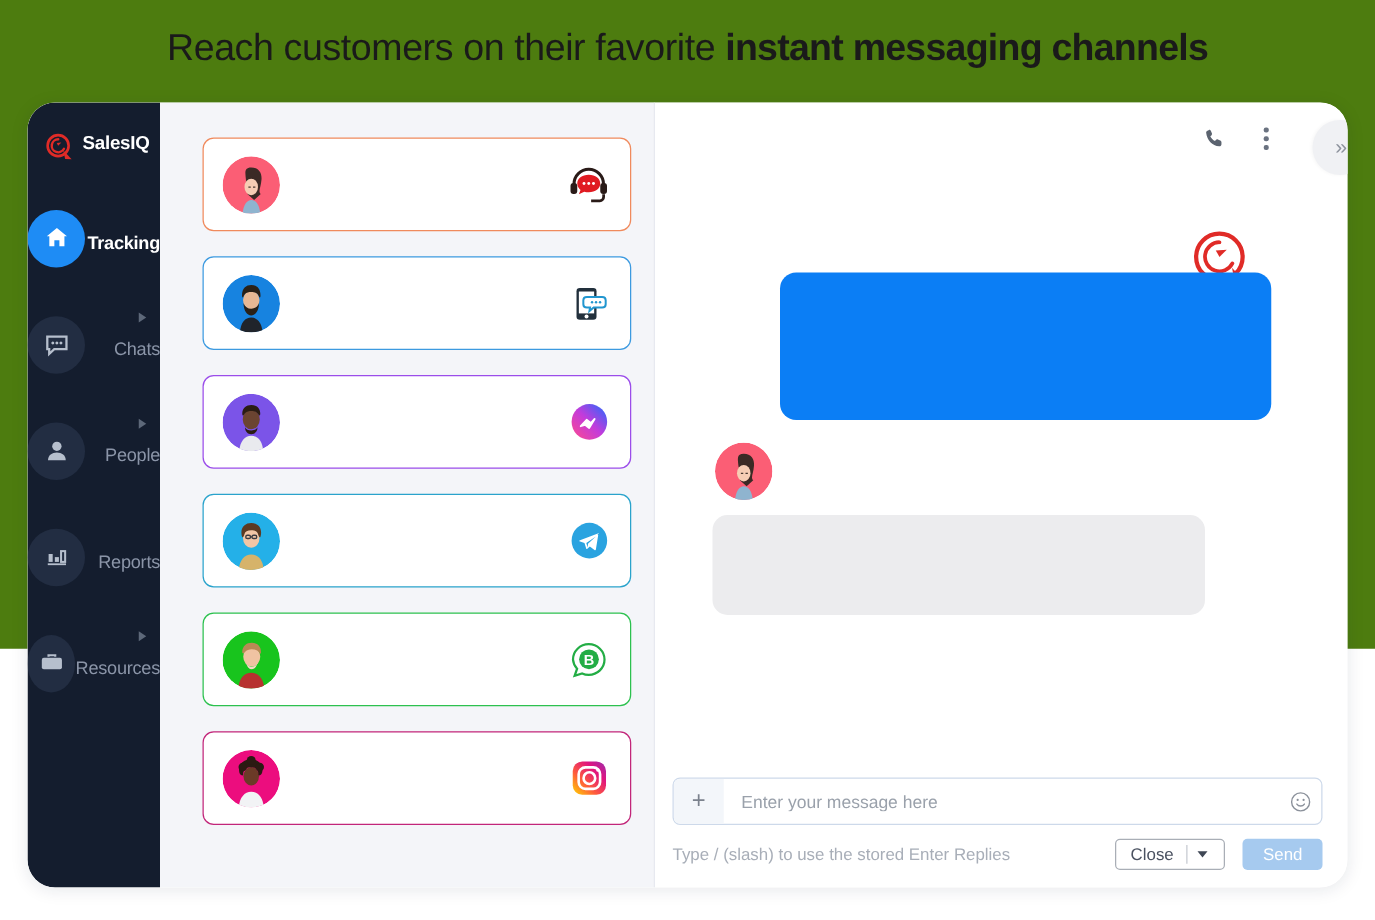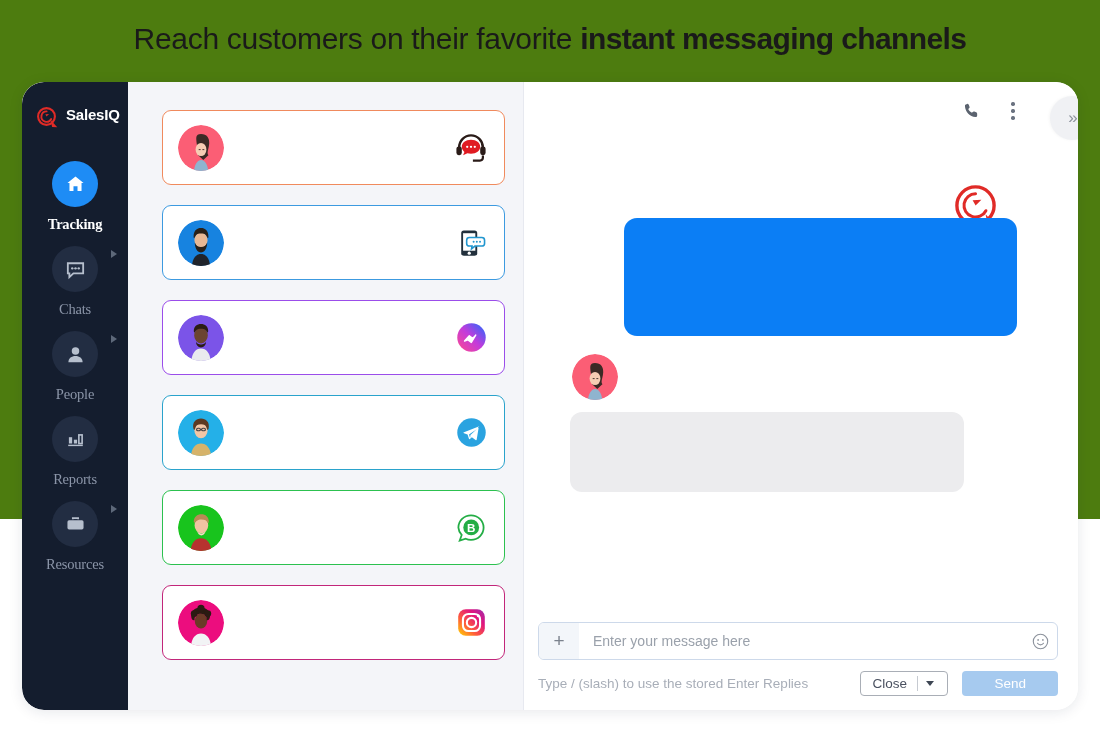--- a/index.html
+++ b/index.html
@@ -40,24 +40,23 @@
     overflow: hidden;
   }
   .brand { display:flex; align-items:flex-start; gap:6px; padding: 8px 0 0 14px; }
   .brand-logo { width: 24px; height: 24px; flex: 0 0 24px; }
   .brand-name { color:#ffffff; font-size: 15px; font-weight: 700; letter-spacing: -0.2px; }
 
   .nav { margin-top: 18px; }
   .nav-item {
     position: relative;
     height: 85px;
-    display: flex; flex-direction: column; align-items: center;
-    justify-content: flex-end;
+    display: flex; flex-direction: row; align-items: center;
+    justify-content: space-between;
     cursor: pointer;
-    font-family: Liberation Serif, serif;
   }
   .nav-icon-wrap {
     width: 46px; height: 46px; border-radius: 50%;
     background: #222d42;
     display: flex; align-items: center; justify-content: center;
   }
   .nav-item.active .nav-icon-wrap { background: #1e8cf5; }
   .nav-label {
     margin-top: 9px; font-size: 14.5px; color: #8b95a8; letter-spacing: -0.2px;
   }
@@ -194,21 +193,21 @@
     display: flex; align-items: center; gap: 0;
     font-size: 13.5px; color: #4a5160; cursor: pointer;
     background: #fff;
     margin-left: 15px;
   }
   .close-select .lbl { padding: 0 10px 0 11px; }
   .close-select .sep { width: 1px; height: 15px; background: #c6cad1; }
   .close-select .car { width: 24px; display:flex; align-items:center; justify-content:center; }
   .caret-dn { width:0;height:0;border-left:4.5px solid transparent;border-right:4.5px solid transparent;border-top:5.5px solid #3e4654; }
   .send-btn {
-    height: 25px; padding: 0 32px; border: none; border-radius: 4px;
+    height: 25px; padding: 0 16px; border: none; border-radius: 4px;
     background: #a6caef; color: #ffffff; font-size: 13.5px;
     font-family: "Liberation Sans", sans-serif; cursor: pointer;
   }
 </style>
 </head>
 <body>
 
 <div class="page">
 
   <div class="headline">

